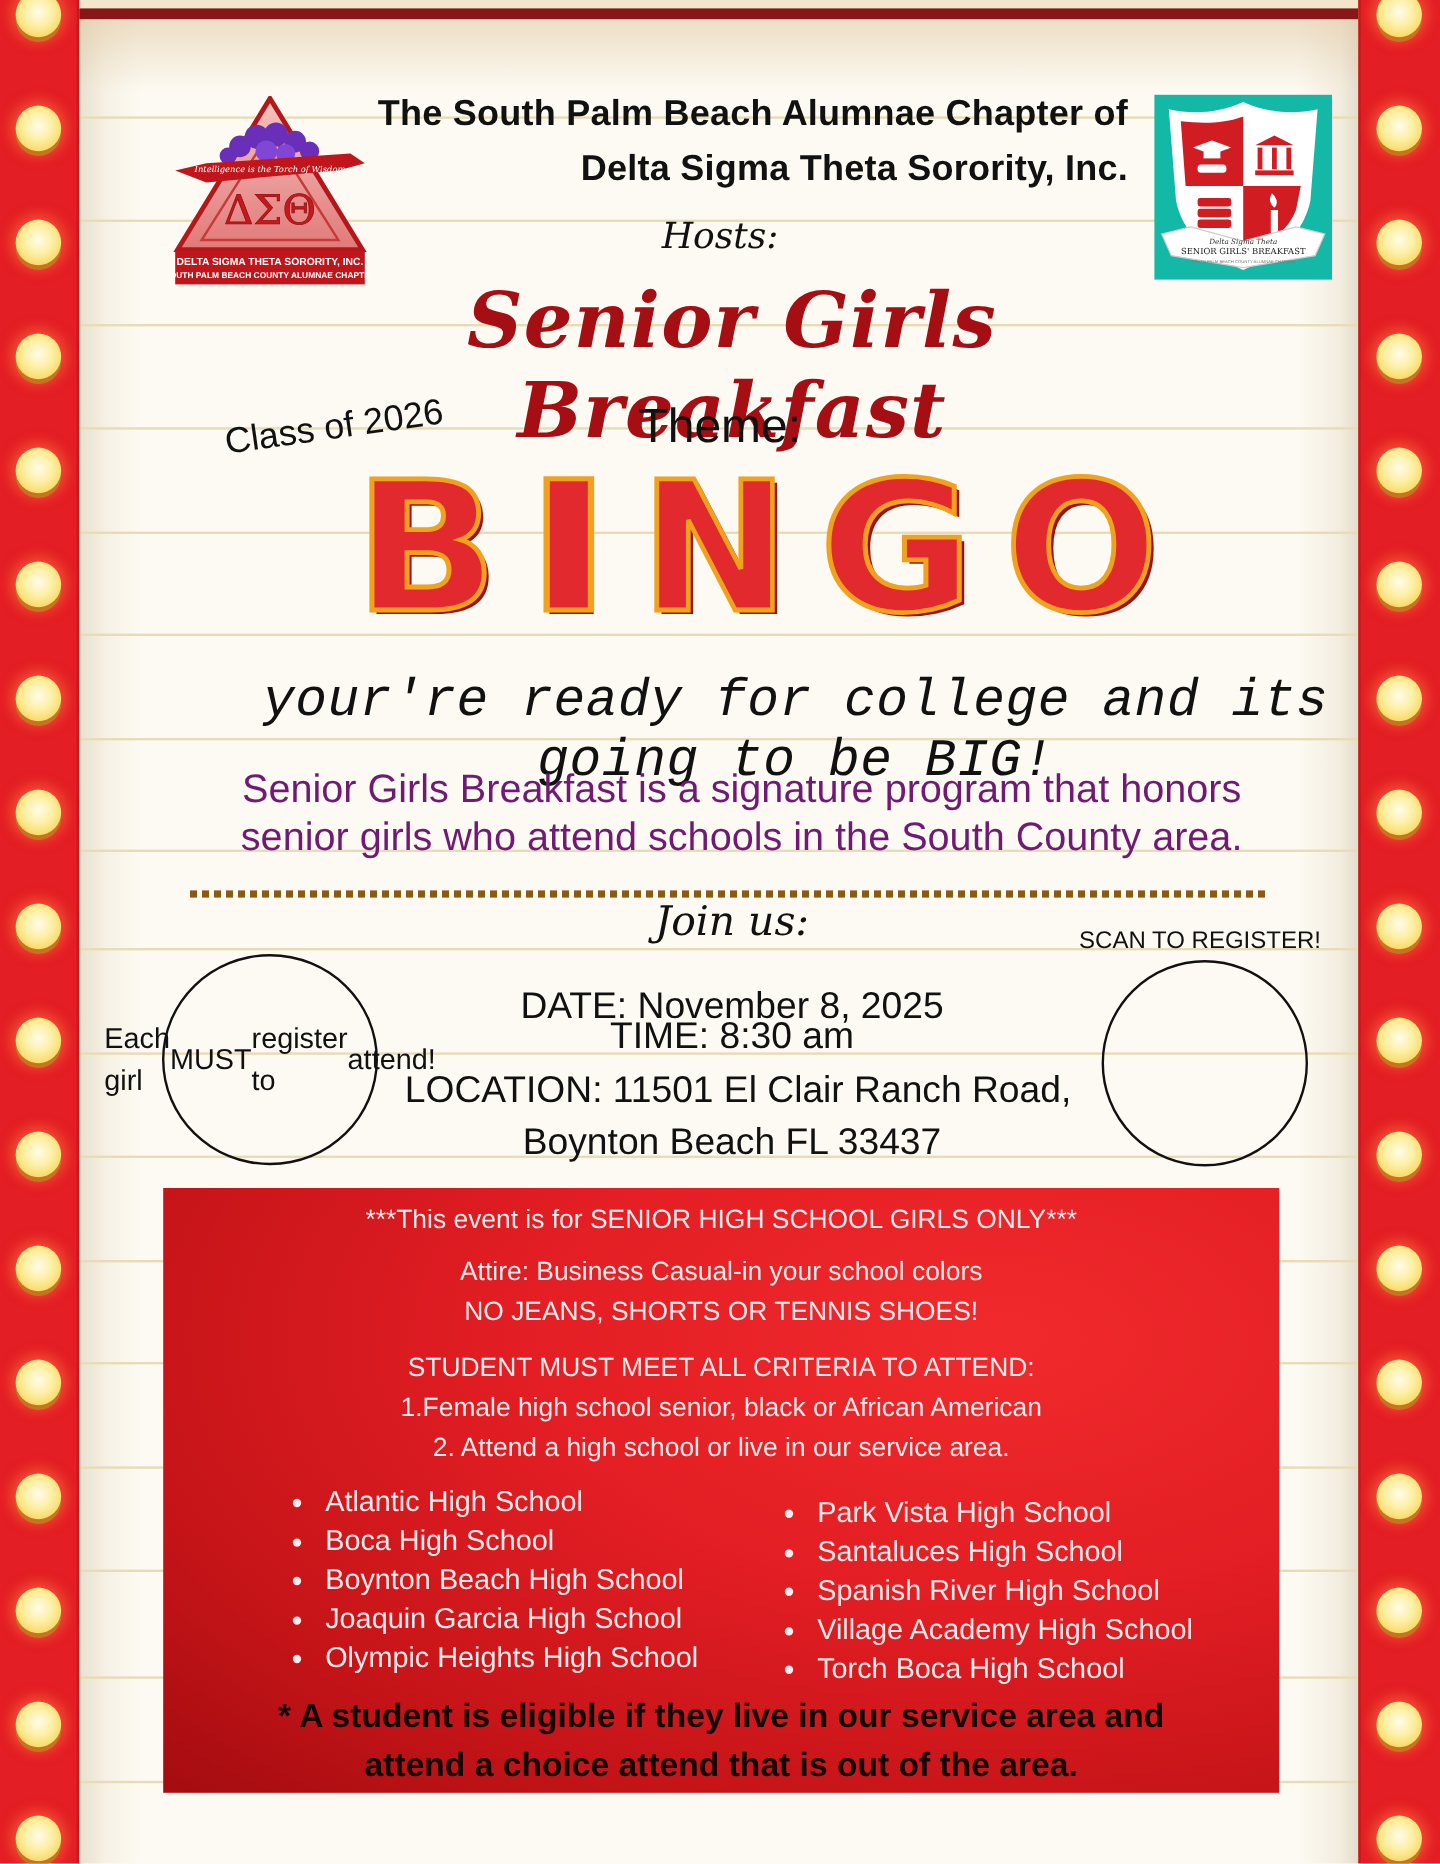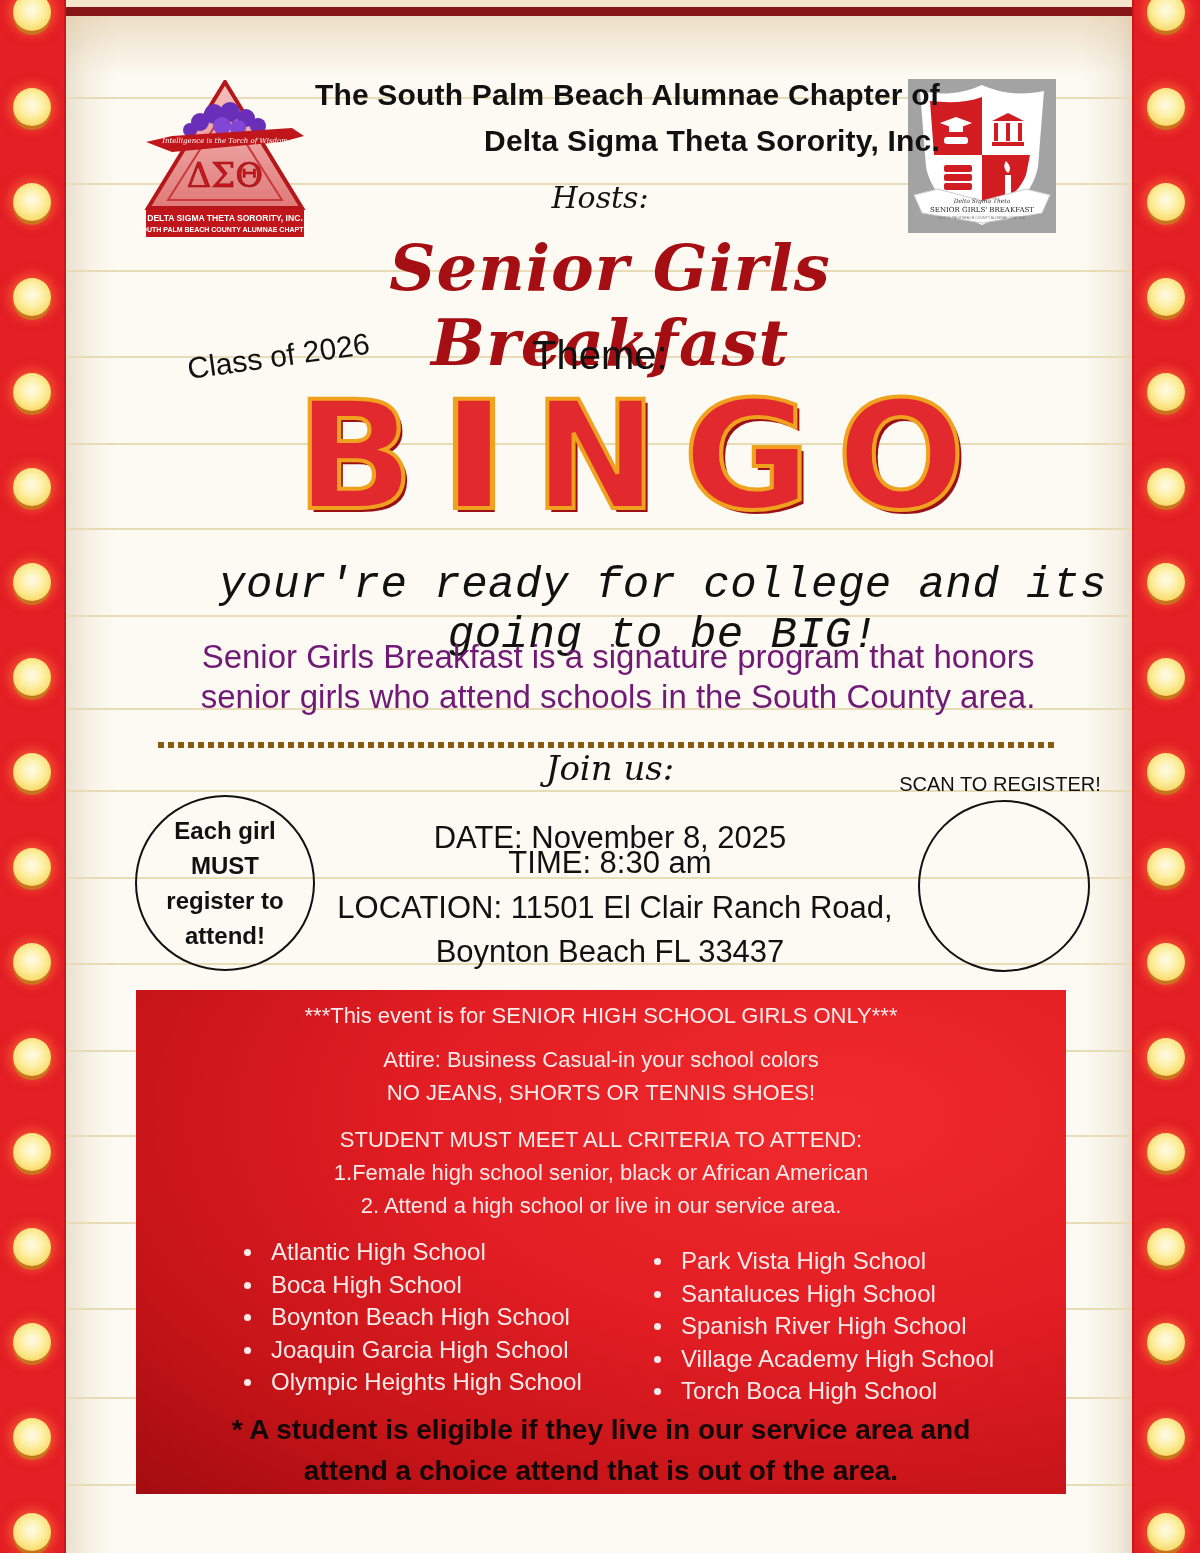--- a/index.html
+++ b/index.html
@@ -22,21 +22,21 @@
   .side { position:absolute; top:0; height:1553px; background:#e31e24; }
   .side.left { left:0; width:66px; box-shadow: inset -2px 0 0 #c8181c; }
   .side.right { right:0; width:68px; box-shadow: inset 2px 0 0 #c8181c; }
   .bulb {
     position:absolute; width:38px; height:38px; border-radius:50%;
     background:radial-gradient(circle at 50% 45%, #fffbea 0%, #fdf0a6 40%, #f8d65c 80%, #e9b03c 100%);
     box-shadow: 0 4px 0 #c8741f, 0 0 10px 5px rgba(255,110,60,0.55);
   }
 
   .logo-left { position:absolute; left:142px; top:80px; width:166px; height:160px; }
-  .logo-right { position:absolute; left:908px; top:79px; width:148px; height:154px; background:#a3a3a3; }
+  .logo-right { position:absolute; left:962px; top:79px; width:148px; height:154px; background:#14b8a6; }
 
   .org-line { position:absolute; left:240px; width:700px; text-align:right; font-weight:bold; font-size:30px; color:#111; letter-spacing:0.2px; }
   .hosts { position:absolute; left:540px; top:180px; width:120px; text-align:center; font-family:"DejaVu Serif", serif; font-style:italic; font-size:30px; color:#111; }
   .title-main { position:absolute; left:200px; top:230px; width:820px; text-align:center; font-family:"DejaVu Serif", serif; font-style:italic; font-weight:bold; font-size:64px; color:#a50e13; letter-spacing:1px; }
   .class-of { position:absolute; left:190px; top:352px; font-size:30px; color:#111; transform:rotate(-8deg); transform-origin:left bottom; }
   .theme { position:absolute; left:532px; top:333px; font-size:40px; color:#111; }
 
   .bingo { position:absolute; left:290px; top:390px; width:665px; height:130px; display:flex; gap:14px; }
   .bingo-letter { position:relative; flex:1; }
   .bingo-letter svg { width:100%; height:100%; display:block; }
@@ -44,21 +44,21 @@
   .tagline { position:absolute; left:140px; top:560px; width:950px; text-align:center; font-family:Liberation Mono, monospace; font-style:italic; font-size:44px; color:#111; letter-spacing:0.5px;margin-left:48px; }
   .desc { position:absolute; left:198px; width:840px; text-align:center; font-size:33px; color:#701a75; }
 
   .dots { position:absolute; left:158px; top:742px; width:900px; height:6px;
     background:repeating-linear-gradient(90deg,#8a5a13 0 6px,transparent 6px 10px); }
 
   .join { position:absolute; left:520px; top:748px; width:180px; text-align:center; font-family:"DejaVu Serif", serif; font-style:italic; font-size:34px; color:#111; }
   .scan { position:absolute; left:890px; top:773px; width:220px; text-align:center; font-size:20px; color:#111; }
   .qr-circle { position:absolute; left:918px; top:800px; width:168px; height:168px; border:2px solid #111; border-radius:50%; }
   .note-circle { position:absolute; left:135px; top:795px; width:176px; height:172px; border:2px solid #111; border-radius:50%;
-    display:flex; flex-direction:column; align-items:center; justify-content:center;font-weight:bold; }
+    display:flex; flex-direction:row; align-items:center; justify-content:center; }
   .note-circle span { font-size:24px; line-height:35px; color:#111; }
   .detail { position:absolute; left:300px; width:620px; text-align:center; font-size:31px; color:#111; }
 
   .red-panel { position:absolute; left:136px; top:990px; width:930px; height:504px;
     background:radial-gradient(ellipse at 75% 25%, #f02a2c 0%, #e31e24 40%, #c51418 75%, #a30c10 100%); }
   .panel-line { position:absolute; left:136px; width:930px; text-align:center; color:#fbeaea; font-size:22px; }
   .school-list { position:absolute; list-style:none; margin:0; padding:0; }
   .school-list li { color:#fbeaea; font-size:24px; height:32.5px; line-height:32.5px; position:relative; padding-left:27px; }
   .school-list li::before { content:""; position:absolute; left:0; top:13px; width:7px; height:7px; border-radius:50%; background:#fbeaea; }
   .eligible { position:absolute; left:136px; width:930px; text-align:center; font-weight:bold; font-size:28px; color:#120606; }

